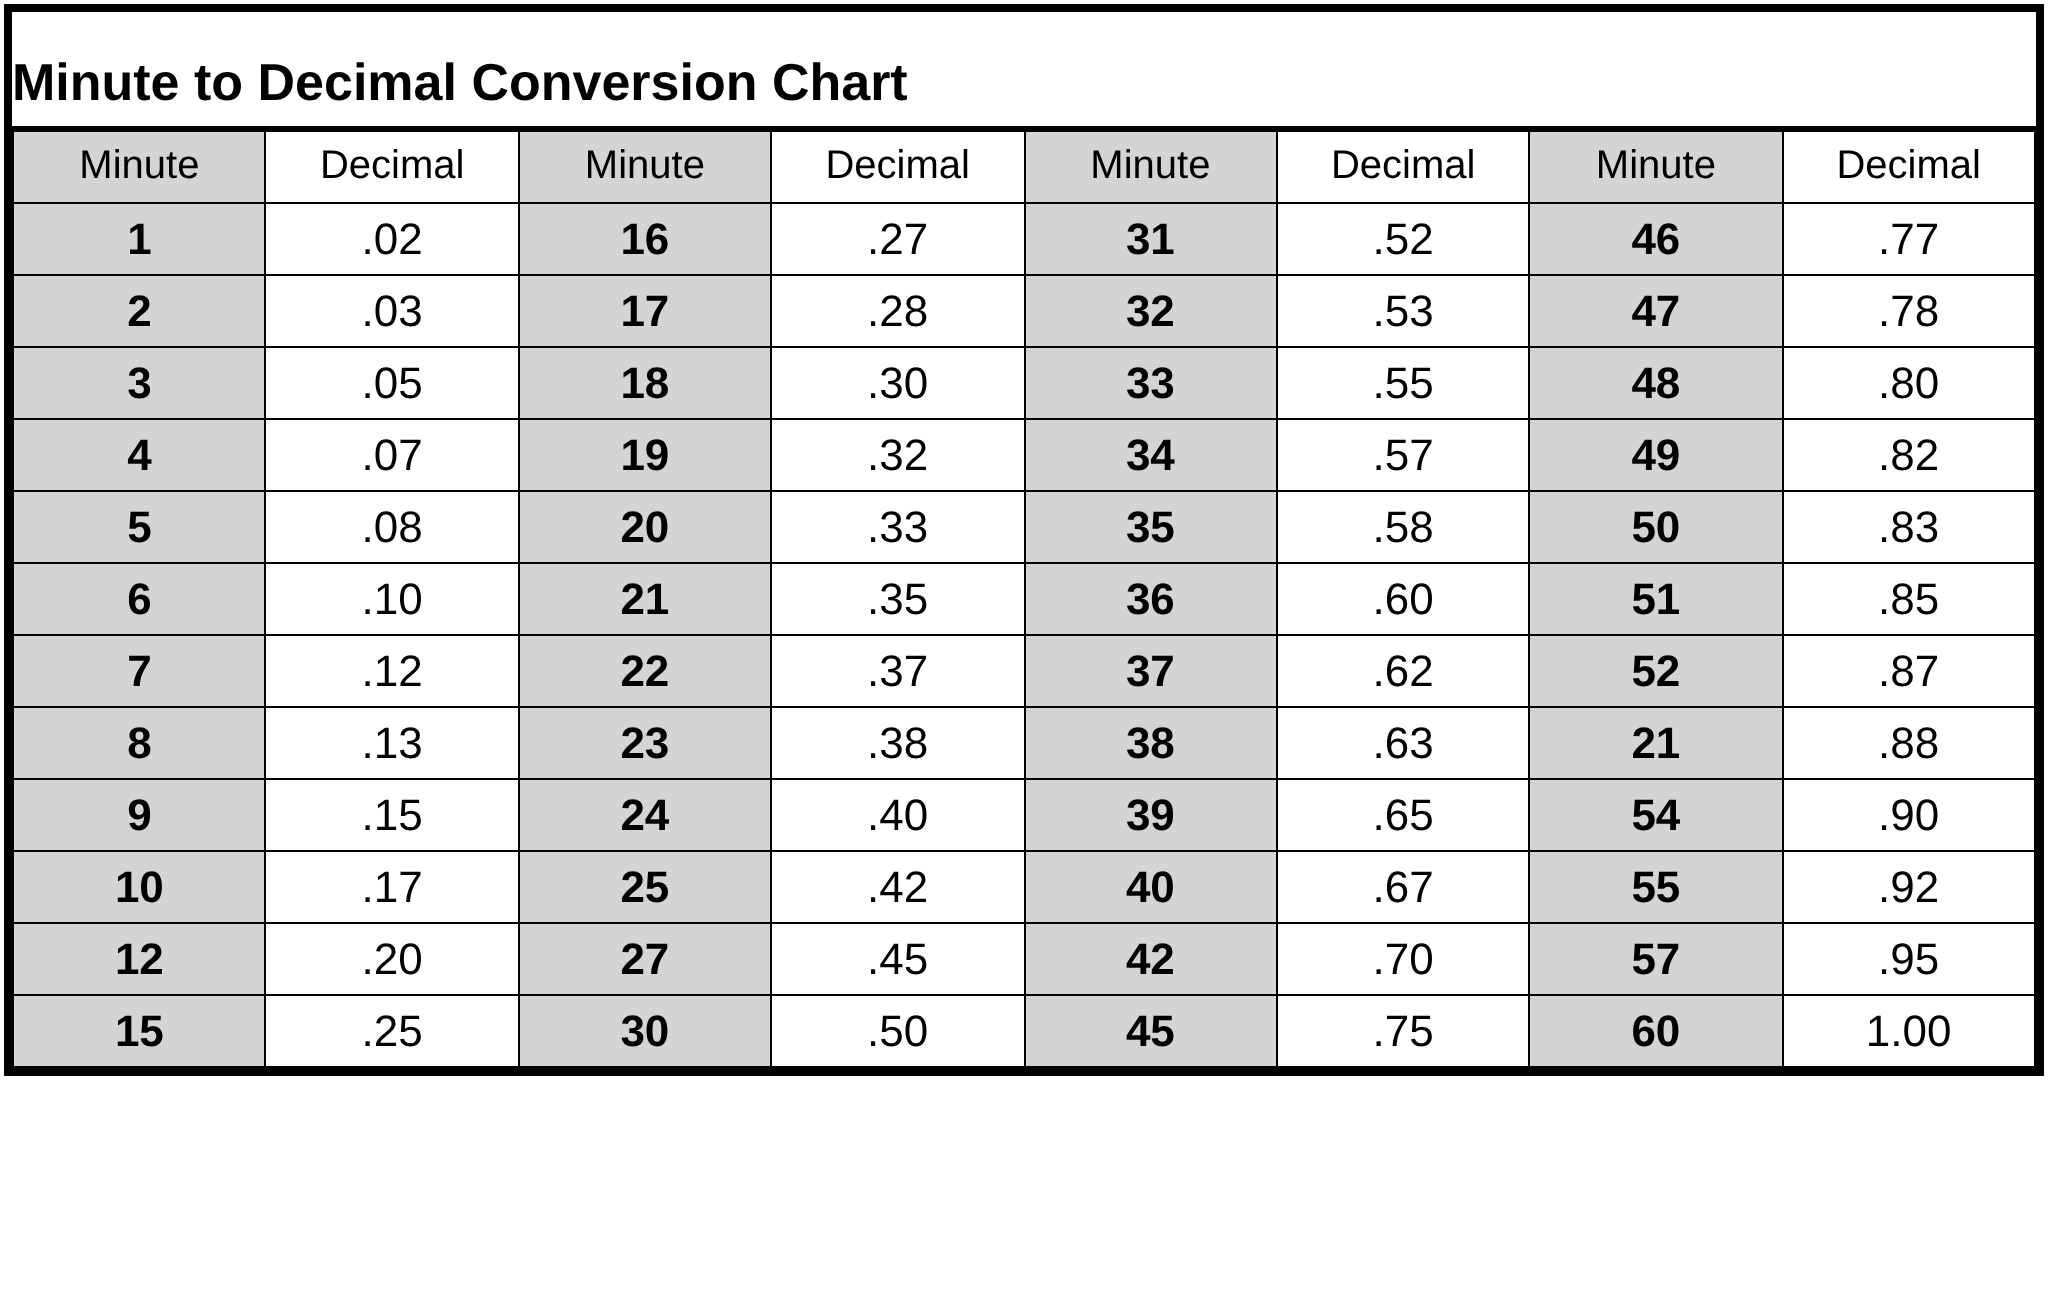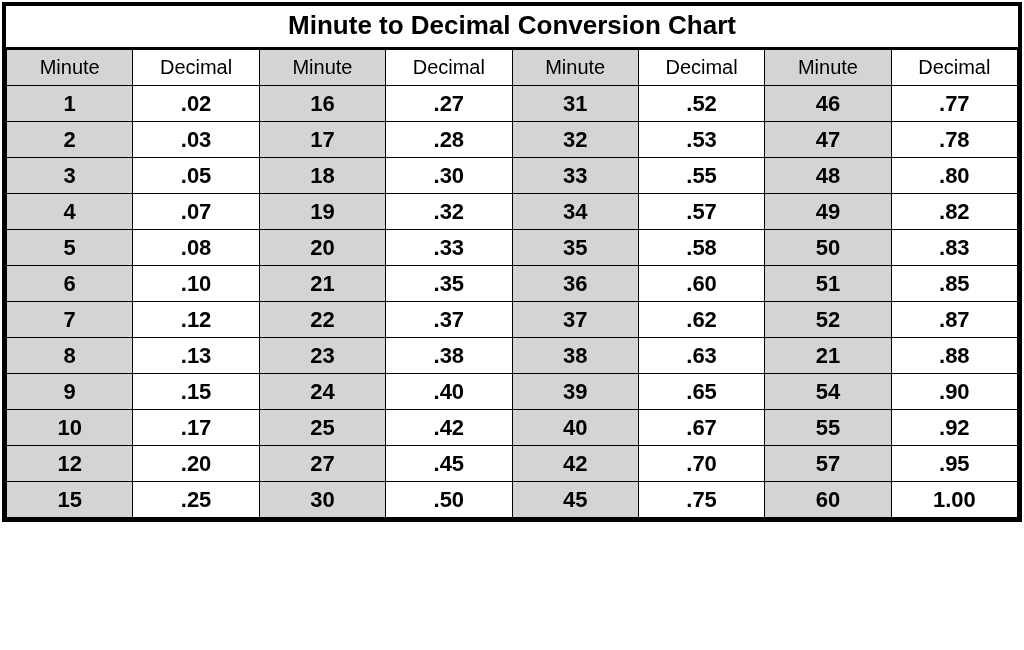--- a/index.html
+++ b/index.html
@@ -11,24 +11,24 @@
       font-family: Arial, Helvetica, sans-serif;
       background: #fff;
       width: 1024px;
       height: 650px;
     }
     .chart-wrapper {
       border: 4px solid #000;
       width: 100%;
     }
     .title-row {
-      text-align: center;
+      text-align: left;
       font-weight: bold;
       font-size: 26px;
-      padding: 4px 0 6px 0;
+      padding: 20px 0 6px 0;
       border-bottom: 2px solid #000;
     }
     table {
       border-collapse: collapse;
       width: 100%;
       table-layout: fixed;
     }
     td {
       border: 1px solid #000;
       text-align: center;
@@ -41,21 +41,21 @@
       background: #d4d4d4;
       font-weight: normal;
       font-size: 20px;
     }
     .minute-cell {
       background: #d4d4d4;
       font-weight: bold;
     }
     .decimal-cell {
       background: #fff;
-      font-weight: bold;
+      font-weight: normal;
     }
   </style>
 </head>
 <body>
 
 <div class="chart-wrapper">
   <div class="title-row">Minute to Decimal Conversion Chart</div>
   <table>
     <tbody id="table-body">
         <tr>

